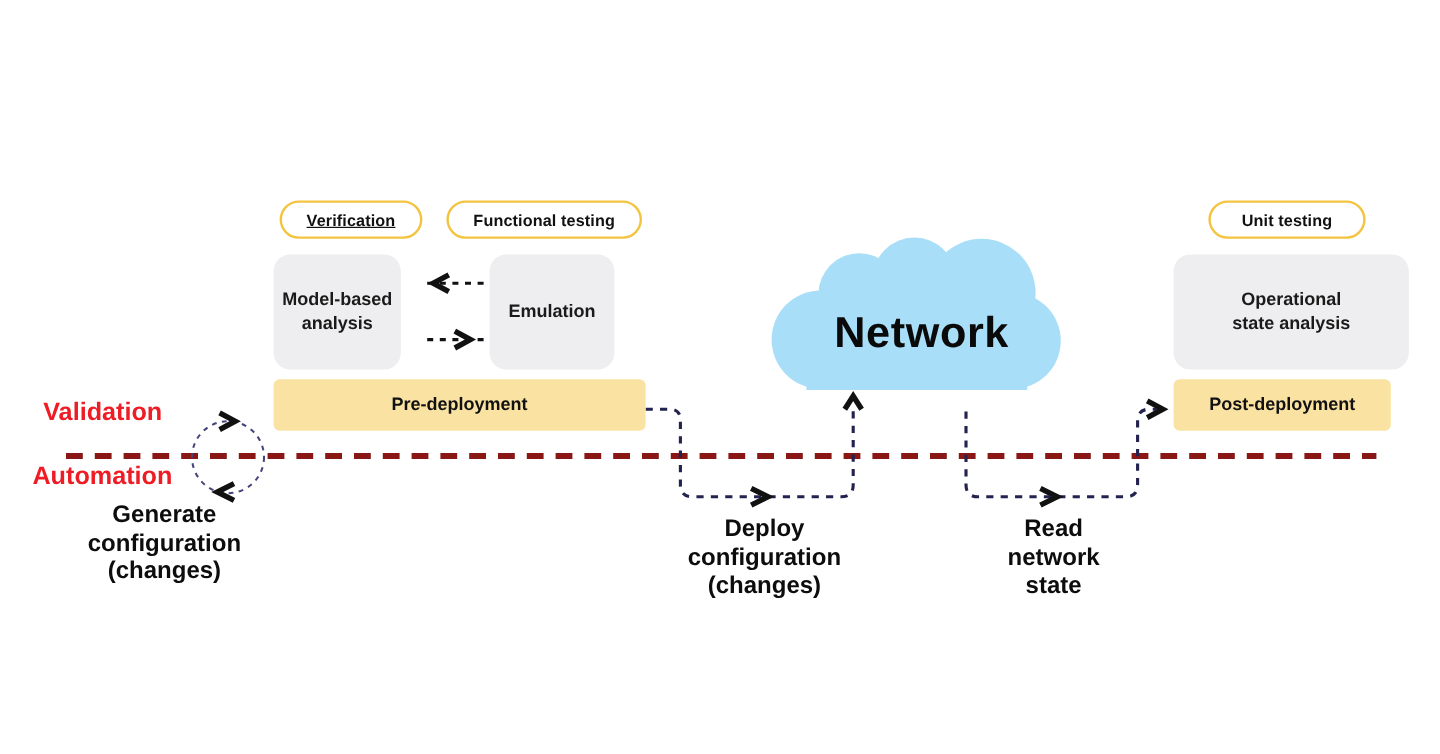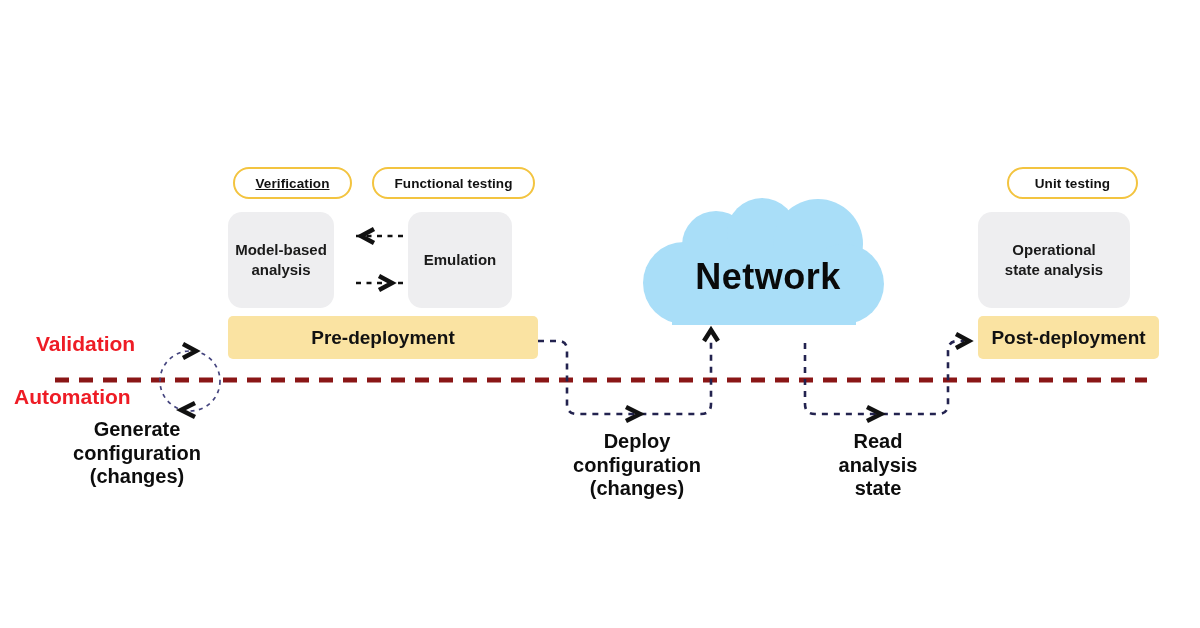--- a/index.html
+++ b/index.html
@@ -31,21 +31,21 @@
   .abs{position:absolute;z-index:2;}
   .pill{display:flex;align-items:center;justify-content:center;
     height:32px;border:2px solid var(--pill-border-gold);border-radius:17px;
     background:#ffffff;font-size:13.5px;font-weight:700;color:var(--ink-black);
     letter-spacing:.1px;}
   .gbox{display:flex;align-items:center;justify-content:center;text-align:center;
     height:96px;border-radius:14px;background:var(--box-gray);
     font-size:15px;font-weight:700;color:#1a1a1a;line-height:1.35;}
   .ybar{display:flex;align-items:center;justify-content:center;
     height:43px;border-radius:5px;background:var(--bar-yellow);
-    font-size:19px;font-weight:700;color:var(--ink-black);}
+    font-size:15px;font-weight:700;color:var(--ink-black);}
   .lane-label{font-size:21px;font-weight:700;color:var(--label-red);}
   .flow-label{font-size:20px;font-weight:700;color:#0d0d0d;text-align:center;
     line-height:23.5px;}
   .cloud-title{width:216px;text-align:center;font-size:36px;font-weight:700;
     color:#0a0a0a;letter-spacing:.5px;}
   .prelines{white-space:pre-line;}
 </style>
 </head>
 <body>
 
@@ -82,33 +82,33 @@
     <polyline class="chev" points="956,334 969,341 956,348"></polyline>
   </svg>
 
   <div class="abs pill" style="left:233px;top:167px;width:119px;text-decoration:underline;">Verification</div>
   <div class="abs pill" style="left:372px;top:167px;width:163px;">Functional testing</div>
   <div class="abs pill" style="left:1007px;top:167px;width:131px;">Unit testing</div>
 
   <div class="abs gbox prelines" style="left:228px;top:212px;width:106px;">Model-based
 analysis</div>
   <div class="abs gbox" style="left:408px;top:212px;width:104px;">Emulation</div>
-  <div class="abs gbox prelines" style="left:978px;top:212px;width:152px;">Operational
+  <div class="abs gbox prelines" style="left:978px;top:212px;width:196px;">Operational
 state analysis</div>
 
   <div class="abs ybar" style="left:228px;top:316px;width:310px;">Pre-deployment</div>
   <div class="abs ybar" style="left:978px;top:316px;width:181px;text-align:center;">Post-deployment</div>
 
   <div class="abs cloud-title" style="left:660px;top:256px;">Network</div>
 
   <div class="abs lane-label" style="left:36px;top:332px;">Validation</div>
-  <div class="abs lane-label" style="left:14px;top:385px;">Automation</div>
+  <div class="abs lane-label" style="left:27px;top:385px;">Automation</div>
 
   <div class="abs flow-label prelines" style="left:37px;top:418px;width:200px;">Generate
 configuration
 (changes)</div>
   <div class="abs flow-label prelines" style="left:537px;top:430px;width:200px;">Deploy
 configuration
 (changes)</div>
   <div class="abs flow-label prelines" style="left:788px;top:430px;width:180px;">Read
-analysis
+network
 state</div>
 </div>
 
 </body></html>

